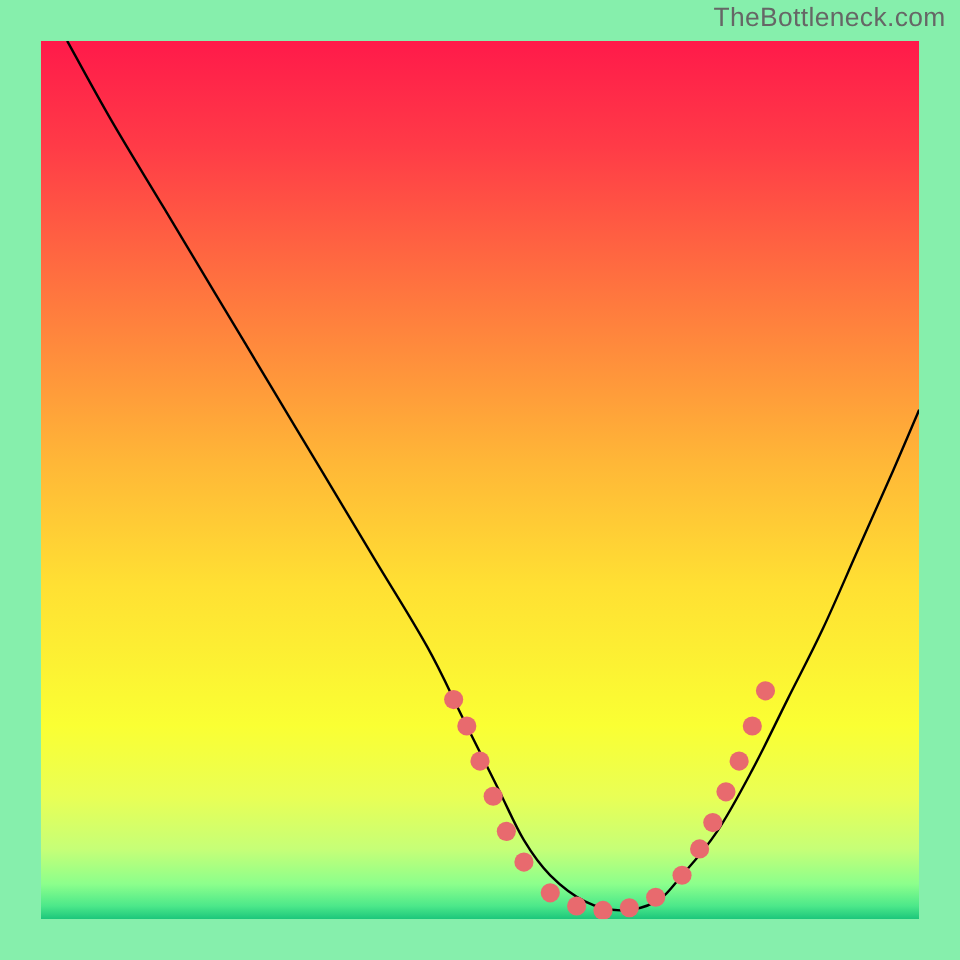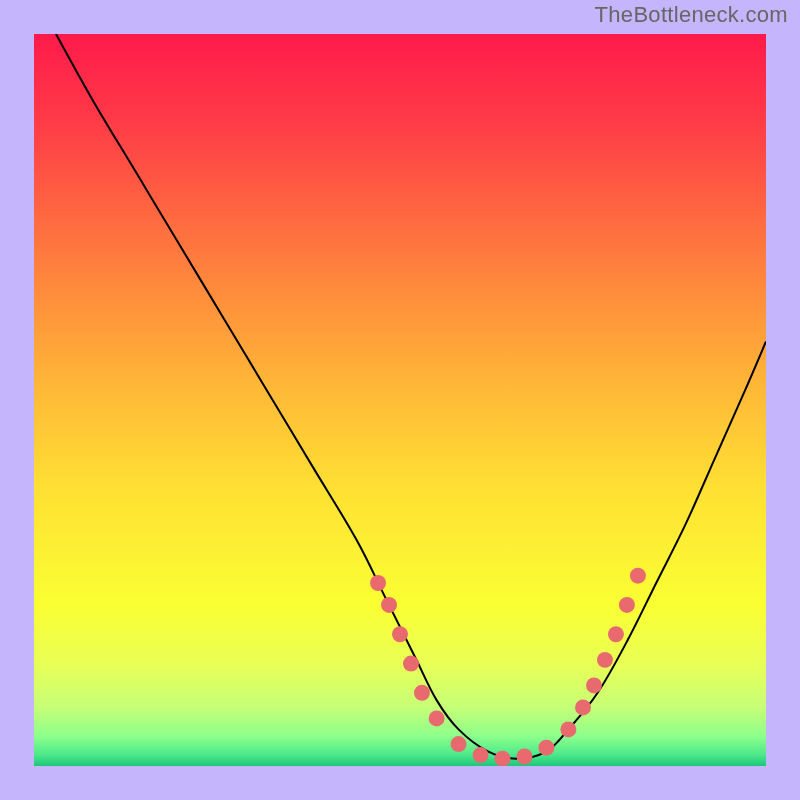--- a/index.html
+++ b/index.html
@@ -8,21 +8,21 @@
     width: 800px;
     height: 800px;
     overflow: hidden;
     font-family: Arial, Helvetica, sans-serif;
     background: #000;
   }
   .frame {
     position: relative;
     width: 800px;
     height: 800px;
-    background: #c4b5fd;
+    background: #86efac;
   }
   .watermark {
     position: absolute;
     top: 2px;
     right: 12px;
     color: #666;
     font-size: 22px;
     font-weight: 500;
     letter-spacing: 0.3px;
     z-index: 20;

